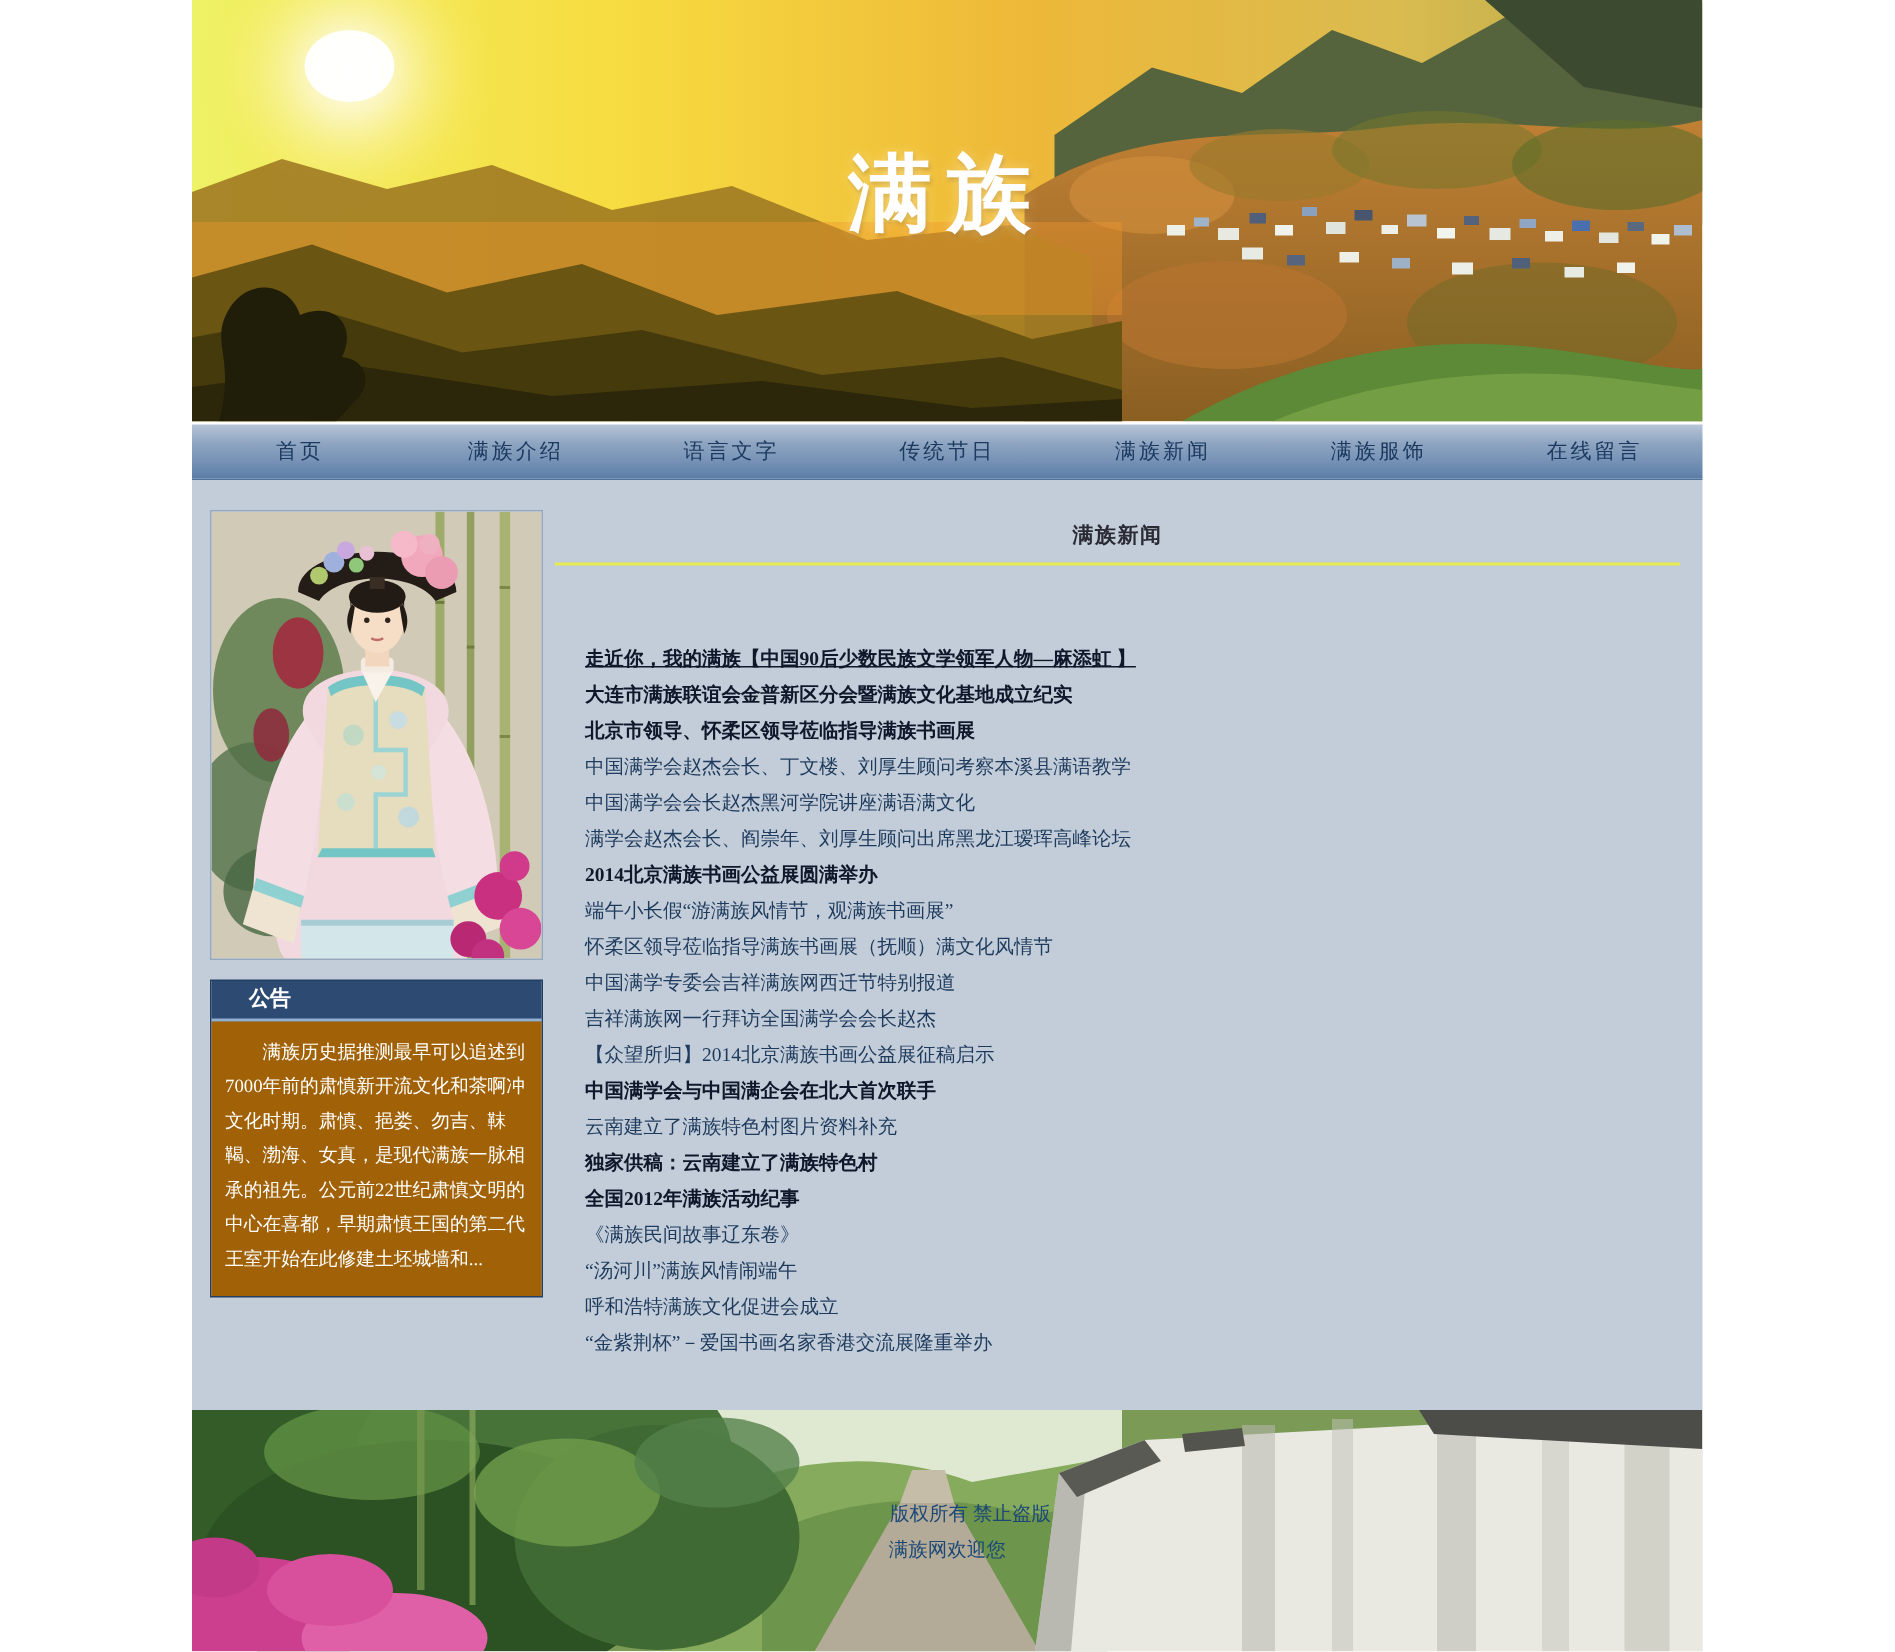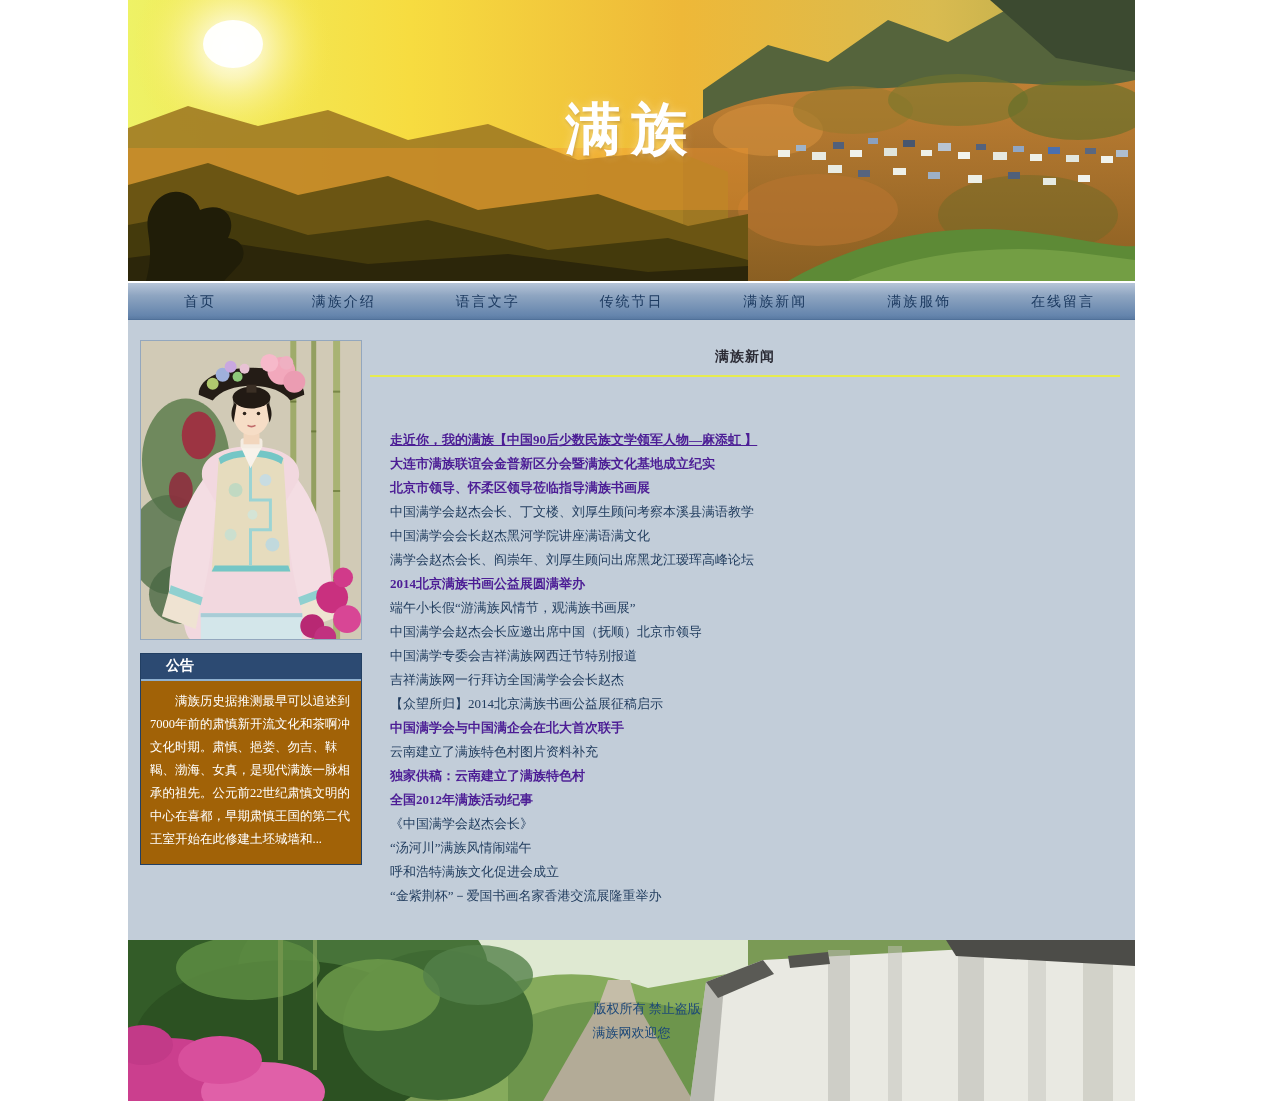--- a/index.html
+++ b/index.html
@@ -44,21 +44,21 @@
     background: #a16207; color: #ffffff; font-size: 12.5px;
     line-height: 23px; padding: 9px 9px 13px; text-indent: 2em;
   }
 
   .main { flex: 1; margin-left: 8px; padding: 0 15px 20px 0; }
   .section-title { text-align: center; font-weight: bold; font-size: 14px; color: #2b2b35; margin: 28px 0 9px; letter-spacing: 1px; }
   .title-rule { height: 2px; background: #e6eb4f; border: none; }
   .news-list { list-style: none; margin-top: 50px; padding-left: 20px; }
   .news-item { height: 24px; line-height: 24px; white-space: nowrap; }
   .news-link { color: #1e3a5c; font-size: 13px; text-decoration: none; }
-  .news-link.bold { font-weight: bold; color: #4c1d95; }
+  .news-link.bold { font-weight: bold; color: #0f172a; }
   .news-link.underline { text-decoration: underline; }
 
   
   .footer { position: relative; height: 161px; overflow: hidden; }
   .footer svg { display: block; width: 100%; height: 100%; }
   .footer-text { position: absolute; left: 0; width: 100%; text-align: center; color: #1c4878; font-size: 13px; }
   .footer-text.l1 { top: 60px; padding-left: 31px; }
   .footer-text.l2 { top: 84px; }
 </style>
 </head>
@@ -284,21 +284,21 @@
           <li class="news-item">
     <a href="#" class="news-link">满学会赵杰会长、阎崇年、刘厚生顾问出席黑龙江瑷珲高峰论坛</a>
   </li>
           <li class="news-item">
     <a href="#" class="news-link bold">2014北京满族书画公益展圆满举办</a>
   </li>
           <li class="news-item">
     <a href="#" class="news-link">端午小长假“游满族风情节，观满族书画展”</a>
   </li>
           <li class="news-item">
-    <a href="#" class="news-link">中国满学会赵杰会长应邀出席中国（抚顺）北京市领导</a>
+    <a href="#" class="news-link">怀柔区领导莅临指导满族书画展（抚顺）满文化风情节</a>
   </li>
           <li class="news-item">
     <a href="#" class="news-link">中国满学专委会吉祥满族网西迁节特别报道</a>
   </li>
           <li class="news-item">
     <a href="#" class="news-link">吉祥满族网一行拜访全国满学会会长赵杰</a>
   </li>
           <li class="news-item">
     <a href="#" class="news-link">【众望所归】2014北京满族书画公益展征稿启示</a>
   </li>
@@ -308,21 +308,21 @@
           <li class="news-item">
     <a href="#" class="news-link">云南建立了满族特色村图片资料补充</a>
   </li>
           <li class="news-item">
     <a href="#" class="news-link bold">独家供稿：云南建立了满族特色村</a>
   </li>
           <li class="news-item">
     <a href="#" class="news-link bold">全国2012年满族活动纪事</a>
   </li>
           <li class="news-item">
-    <a href="#" class="news-link">《中国满学会赵杰会长》</a>
+    <a href="#" class="news-link">《满族民间故事辽东卷》</a>
   </li>
           <li class="news-item">
     <a href="#" class="news-link">“汤河川”满族风情闹端午</a>
   </li>
           <li class="news-item">
     <a href="#" class="news-link">呼和浩特满族文化促进会成立</a>
   </li>
           <li class="news-item">
     <a href="#" class="news-link">“金紫荆杯”－爱国书画名家香港交流展隆重举办</a>
   </li>

